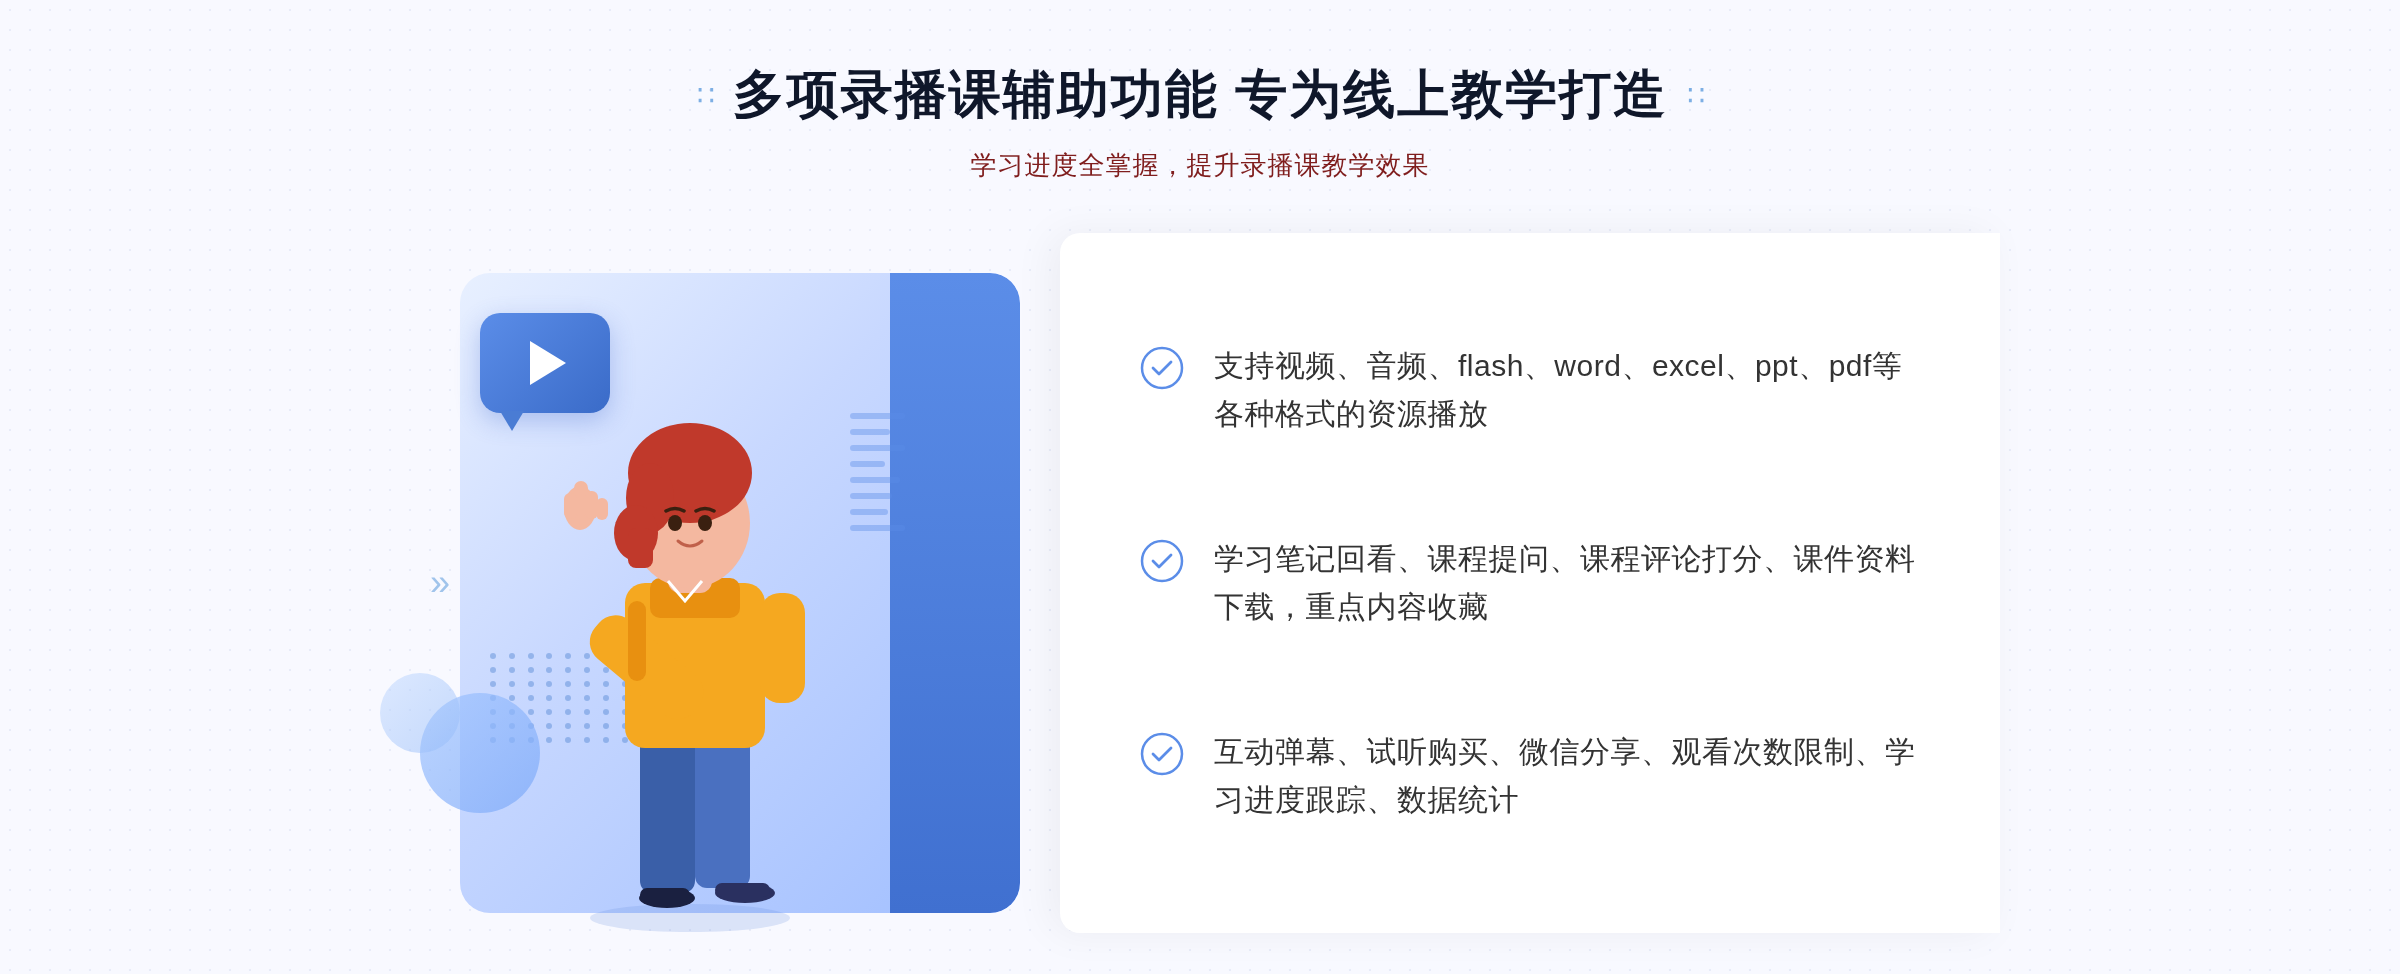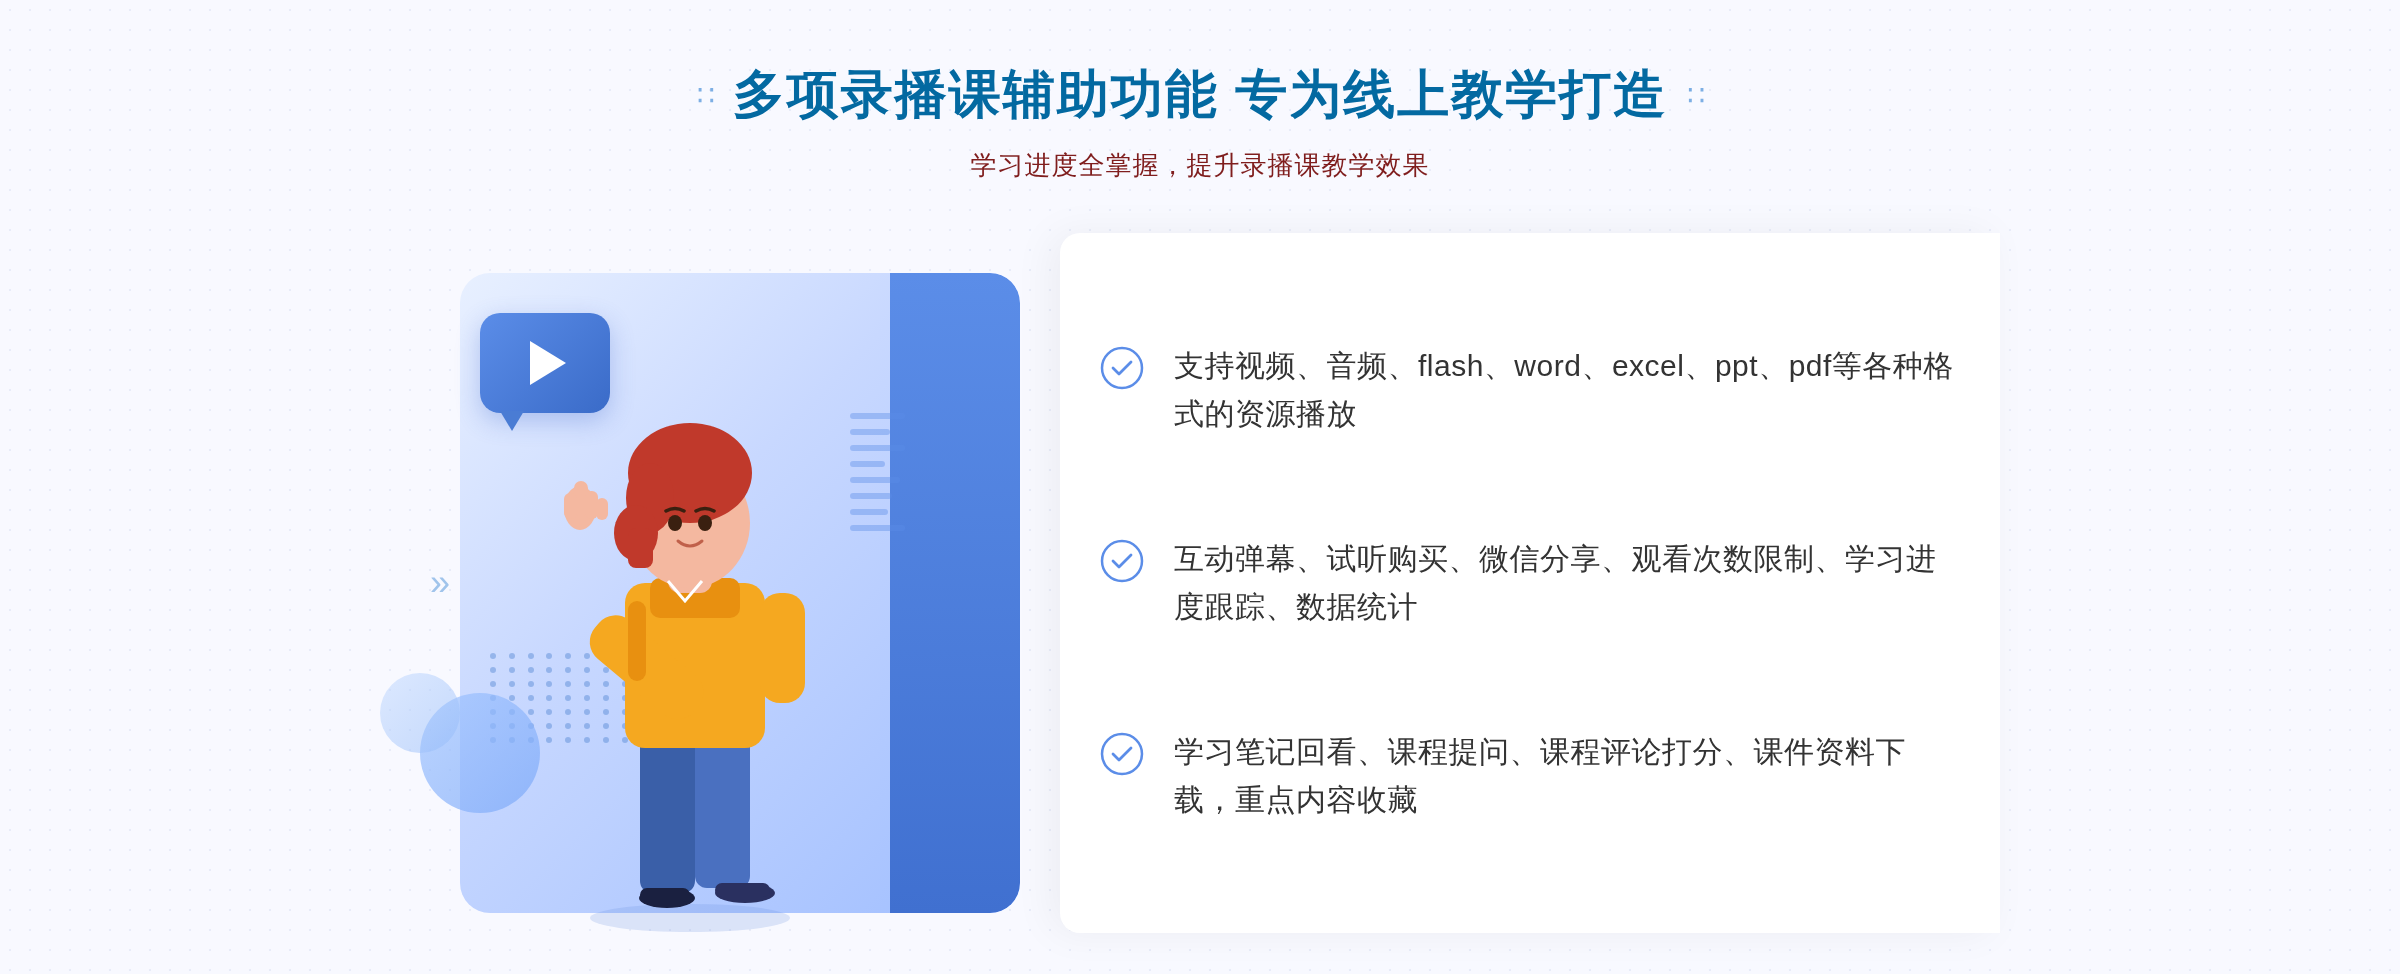--- a/index.html
+++ b/index.html
@@ -60,21 +60,21 @@
     .title-dots {
       color: #4a90d9;
       font-size: 28px;
       letter-spacing: -2px;
       opacity: 0.7;
     }
 
     .main-title {
       font-size: 52px;
       font-weight: 700;
-      color: #0369a1;
+      color: #0f172a;
       letter-spacing: 2px;
     }
 
     .subtitle {
       font-size: 26px;
       color: #7f1d1d;
       font-weight: 400;
       letter-spacing: 1px;
     }
 
@@ -232,21 +232,21 @@
       background: #5b8de8;
       border-radius: 3px;
       margin-bottom: 10px;
     }
 
     
     .features-area {
       flex: 1;
       background: white;
       border-radius: 20px 0 0 20px;
-      padding: 60px 40px;
+      padding: 60px 80px;
       margin-left: -20px;
       box-shadow: -10px 0 40px rgba(0,0,0,0.05);
       display: flex;
       flex-direction: column;
       justify-content: space-around;
       min-height: 700px;
     }
 
     .feature-item {
       display: flex;
@@ -482,29 +482,29 @@
       </div>
 
 
       <div class="feature-item">
         <div class="feature-check-icon">
           <svg viewBox="0 0 44 44" fill="none" xmlns="http://www.w3.org/2000/svg">
             <circle cx="22" cy="22" r="20" stroke="#5b8de8" stroke-width="2.5"></circle>
             <path d="M13 22 L19 28 L31 16" stroke="#5b8de8" stroke-width="2.8" stroke-linecap="round" stroke-linejoin="round"></path>
           </svg>
         </div>
-        <p class="feature-text">互动弹幕、试听购买、微信分享、观看次数限制、学习进度跟踪、数据统计</p>
+        <p class="feature-text">学习笔记回看、课程提问、课程评论打分、课件资料下载，重点内容收藏</p>
       </div>
 
       <div class="feature-item">
         <div class="feature-check-icon">
           <svg viewBox="0 0 44 44" fill="none" xmlns="http://www.w3.org/2000/svg">
             <circle cx="22" cy="22" r="20" stroke="#5b8de8" stroke-width="2.5"></circle>
             <path d="M13 22 L19 28 L31 16" stroke="#5b8de8" stroke-width="2.8" stroke-linecap="round" stroke-linejoin="round"></path>
           </svg>
         </div>
-        <p class="feature-text">学习笔记回看、课程提问、课程评论打分、课件资料下载，重点内容收藏</p>
+        <p class="feature-text">互动弹幕、试听购买、微信分享、观看次数限制、学习进度跟踪、数据统计</p>
       </div>
 
     </div>
   </div>
 
 </div>
 
 </body></html>

